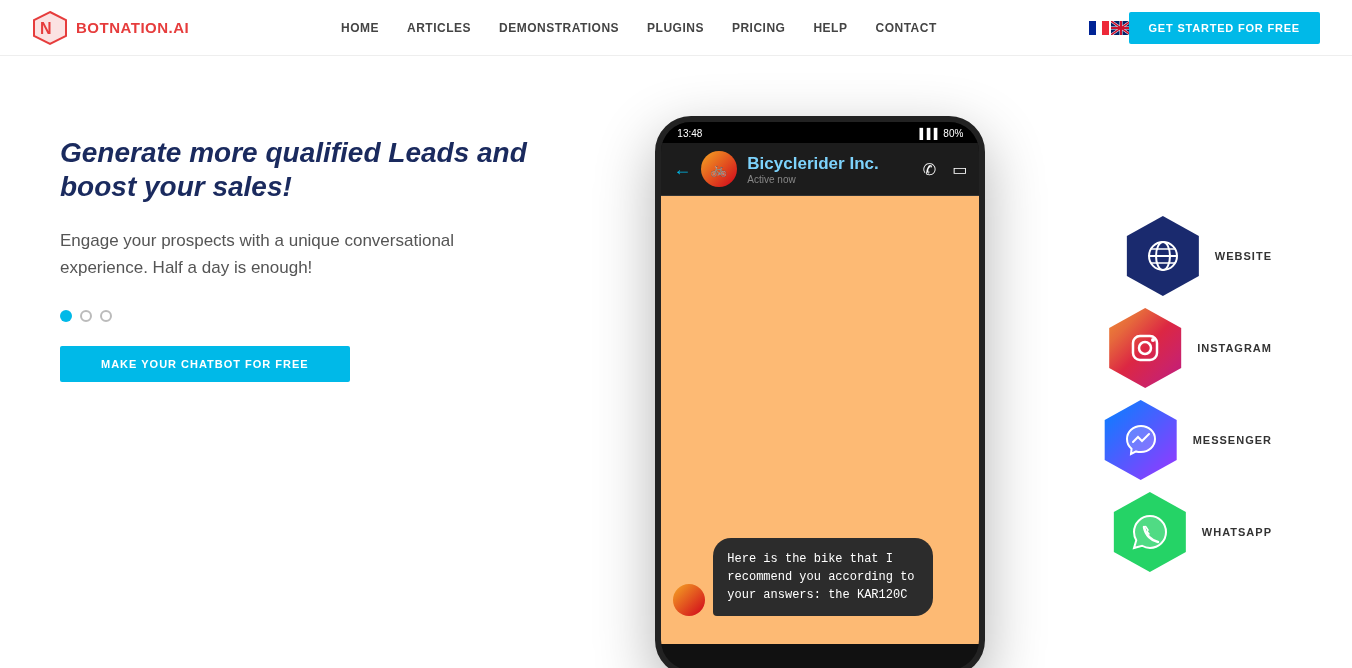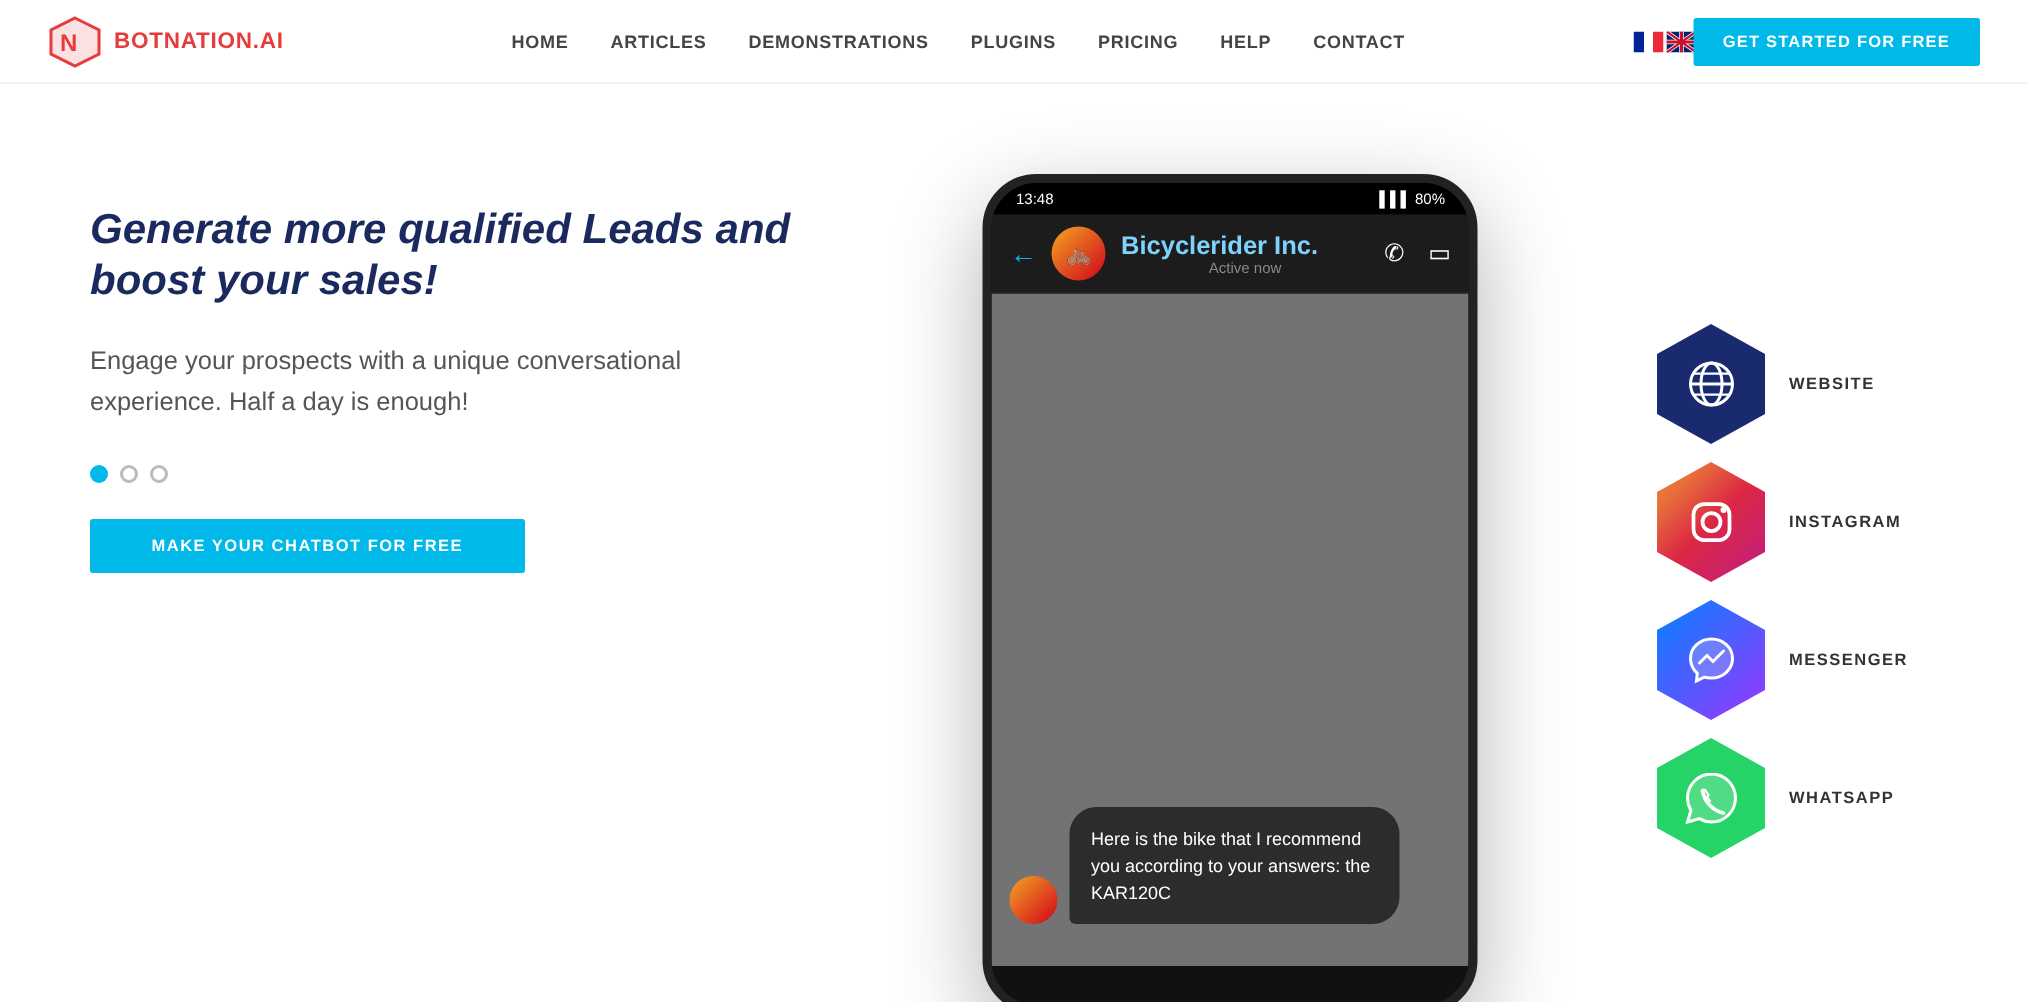--- a/index.html
+++ b/index.html
@@ -181,30 +181,31 @@
       border-radius: 50%;
       background: linear-gradient(135deg, #f5a623, #d0021b);
       display: flex;
       align-items: center;
       justify-content: center;
       font-size: 14px;
       color: #fff;
     }
     .chat-info { flex: 1; }
     .chat-name { color: #7dd3fc; font-size: 17px; font-weight: 600; }
-    .chat-status { color: #888; font-size: 10px; text-align: center; }
+    .chat-status { color: #888; font-size: 10px; }
     .chat-icons { display: flex; gap: 16px; color: #fff; font-size: 16px; }
     .phone-body {
-      background: #737373;
+      background: #fdba74;
       height: calc(100% - 100px);
       position: relative;
       display: flex;
       flex-direction: column;
       justify-content: flex-end;
       padding-bottom: 16px;
+      font-family: Liberation Mono, monospace;
     }
     .chat-bubble-area {
       padding: 12px;
       display: flex;
       gap: 8px;
       align-items: flex-end;
     }
     .chat-bubble-avatar {
       width: 32px;
       height: 32px;
@@ -228,20 +229,21 @@
       display: flex;
       flex-direction: column;
       gap: 12px;
       padding-top: 100px;
       padding-right: 20px;
     }
     .platform-item {
       display: flex;
       align-items: center;
       gap: 12px;
+      justify-content: flex-end;
     }
     .platform-hex {
       width: 80px;
       height: 80px;
       display: flex;
       align-items: center;
       justify-content: center;
       clip-path: polygon(50% 0%, 95% 25%, 95% 75%, 50% 100%, 5% 75%, 5% 25%);
     }
     .platform-hex.website { background: #1a2a6e; }

